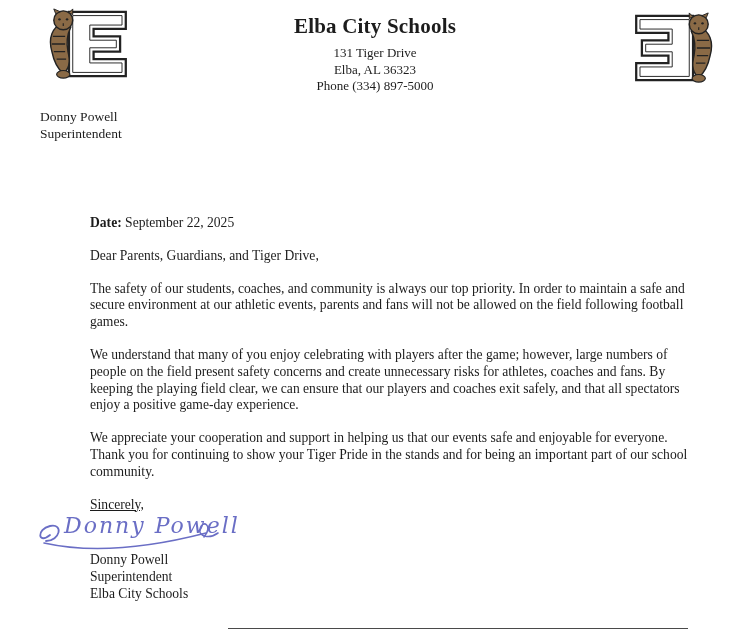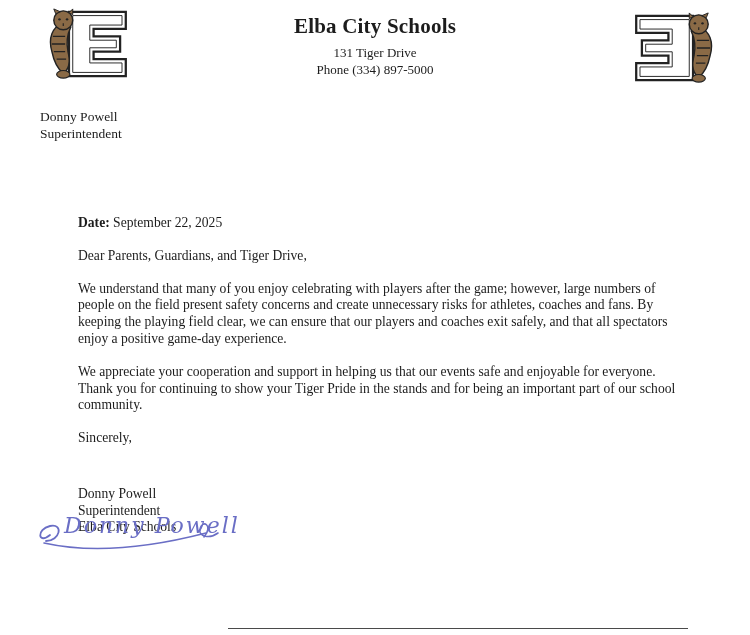--- a/index.html
+++ b/index.html
@@ -47,29 +47,29 @@
     position: absolute;
     left: 40px;
     top: 109px;
     font-size: 13.5px;
     line-height: 16.5px;
   }
 
   
   .letter-body {
     position: absolute;
-    left: 78px;
+    left: 90px;
     top: 215px;
     width: 600px;
     font-size: 13.6px;
     line-height: 16.8px;
   }
   .letter-body p { margin: 0 0 16px 0; }
   .date-line b { font-weight: bold; }
-  .closing { margin-bottom: 0; }
+  .closing { margin-bottom: 0; text-decoration: underline; }
   .sig-space { height: 23px; }
   .sig-block div { line-height: 16.6px; }
 
   
   .signature-svg {
     position: absolute;
     left: 34px;
     top: 503px;
     width: 210px;
     height: 50px;
@@ -128,31 +128,33 @@
       <circle cx="28" cy="12" r="1.3" fill="#222222"></circle>
       <path d="M24 16 L24 19" stroke="#222222" stroke-width="1.2"></path>
       <path d="M13 30 h13 M12 38 h14 M14 46 h12 M17 54 h10" stroke="#222222" stroke-width="1.4"></path>
       <ellipse cx="24" cy="70" rx="7" ry="4" fill="#8a6a46" stroke="#222222" stroke-width="1.2"></ellipse>
     </svg>
   </div>
 
   <div class="letterhead">
     <div class="school-name">Elba City Schools</div>
     <div class="addr-line">131 Tiger Drive</div>
+    <div class="addr-line">Elba, AL 36323</div>
     <div class="addr-line">Phone  (334) 897-5000</div>
   </div>
 
   <div class="sender-block">
     <div>Donny Powell</div>
     <div>Superintendent</div>
   </div>
 
   <div class="letter-body">
     <p class="date-line"><b>Date:</b><span> September 22, 2025</span></p>
     <p>Dear Parents, Guardians, and Tiger Drive,</p>
+    <p>The safety of our students, coaches, and community is always our top priority. In order to maintain a safe and secure environment at our athletic events, parents and fans will not be allowed on the field following football games.</p>
     <p>We understand that many of you enjoy celebrating with players after the game; however, large numbers of people on the field present safety concerns and create unnecessary risks for athletes, coaches and fans. By keeping the playing field clear, we can ensure that our players and coaches exit safely, and that all spectators enjoy a positive game-day experience.</p>
     <p>We appreciate your cooperation and support in helping us that our events safe and enjoyable for everyone. Thank you for continuing to show your Tiger Pride in the stands and for being an important part of our school community.</p>
     <p class="closing">Sincerely,</p>
     <div class="sig-space"></div>
     <div class="sig-block">
       <div>Donny Powell</div>
       <div>Superintendent</div>
       <div>Elba City Schools</div>
     </div>
   </div>

